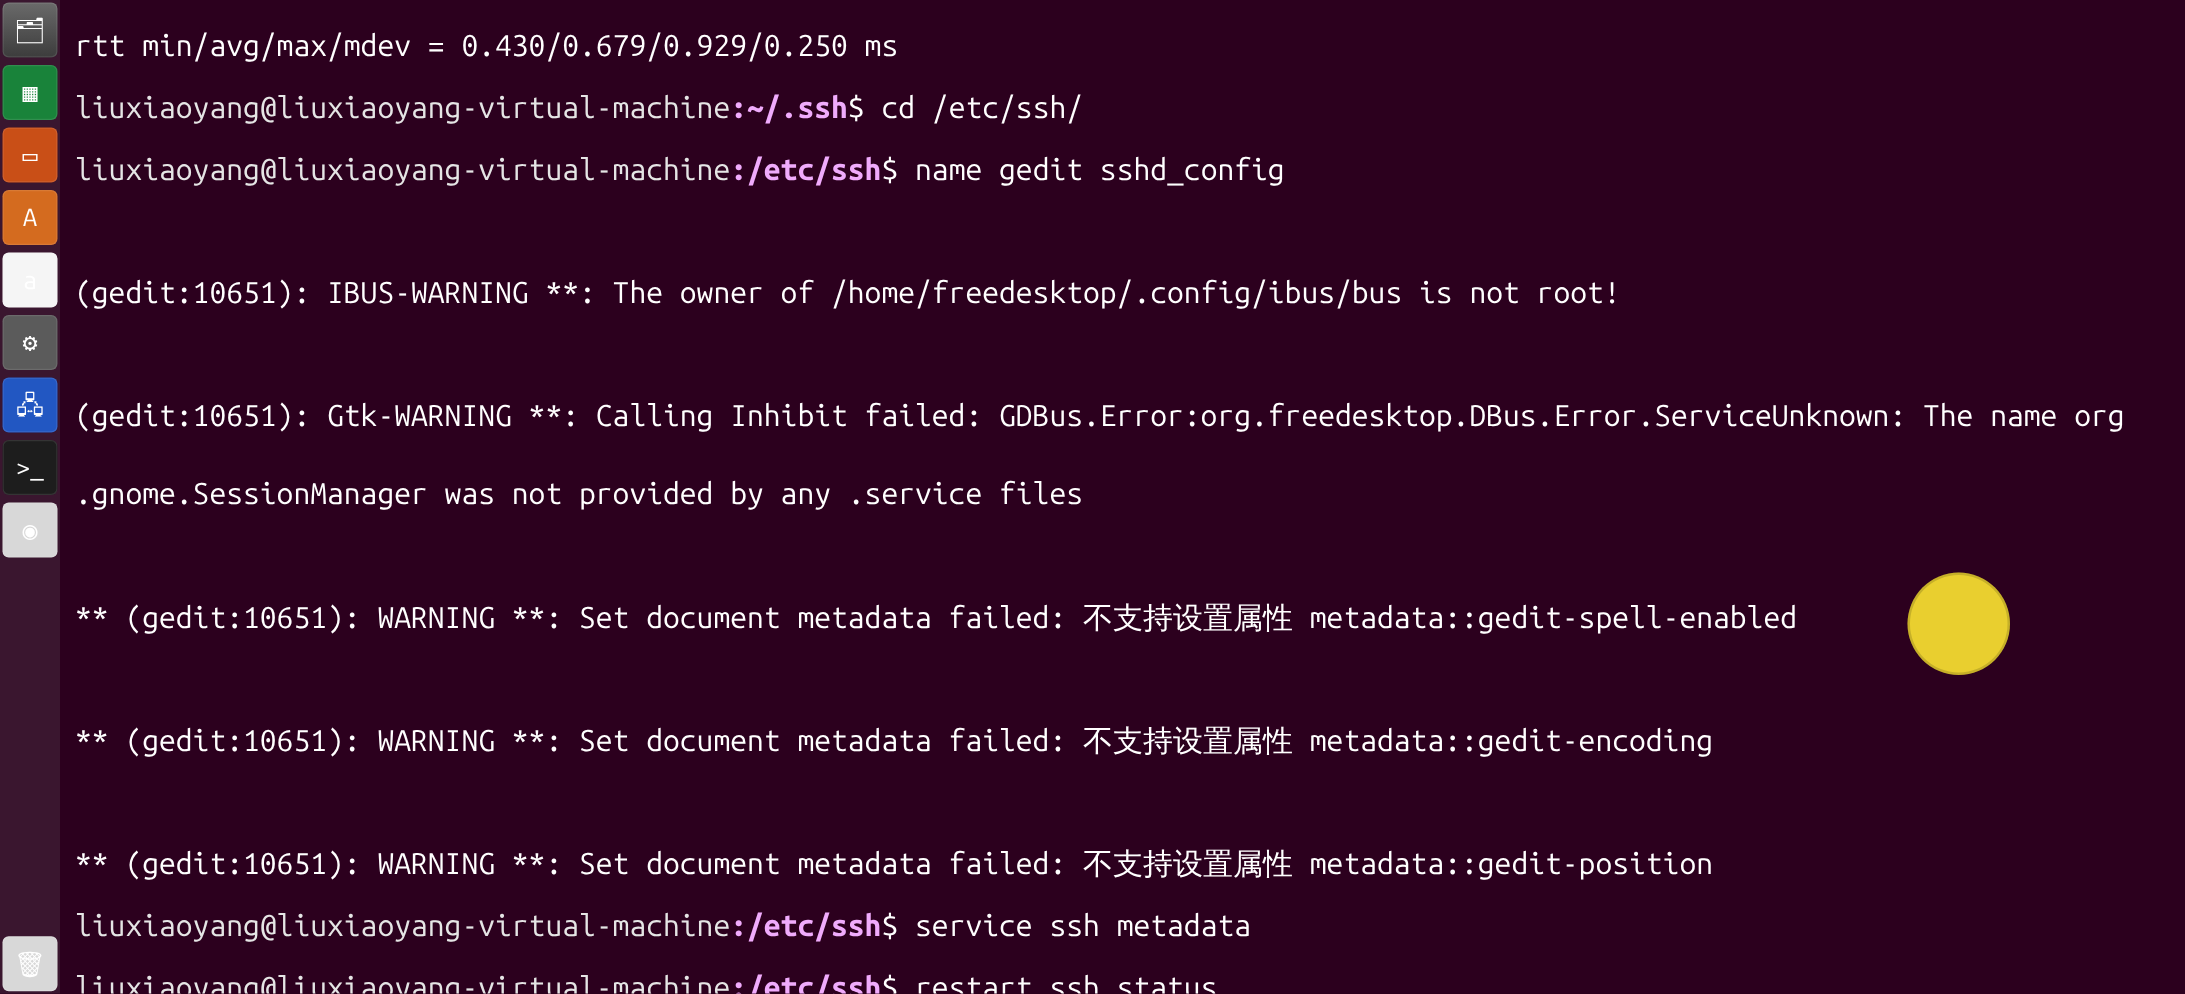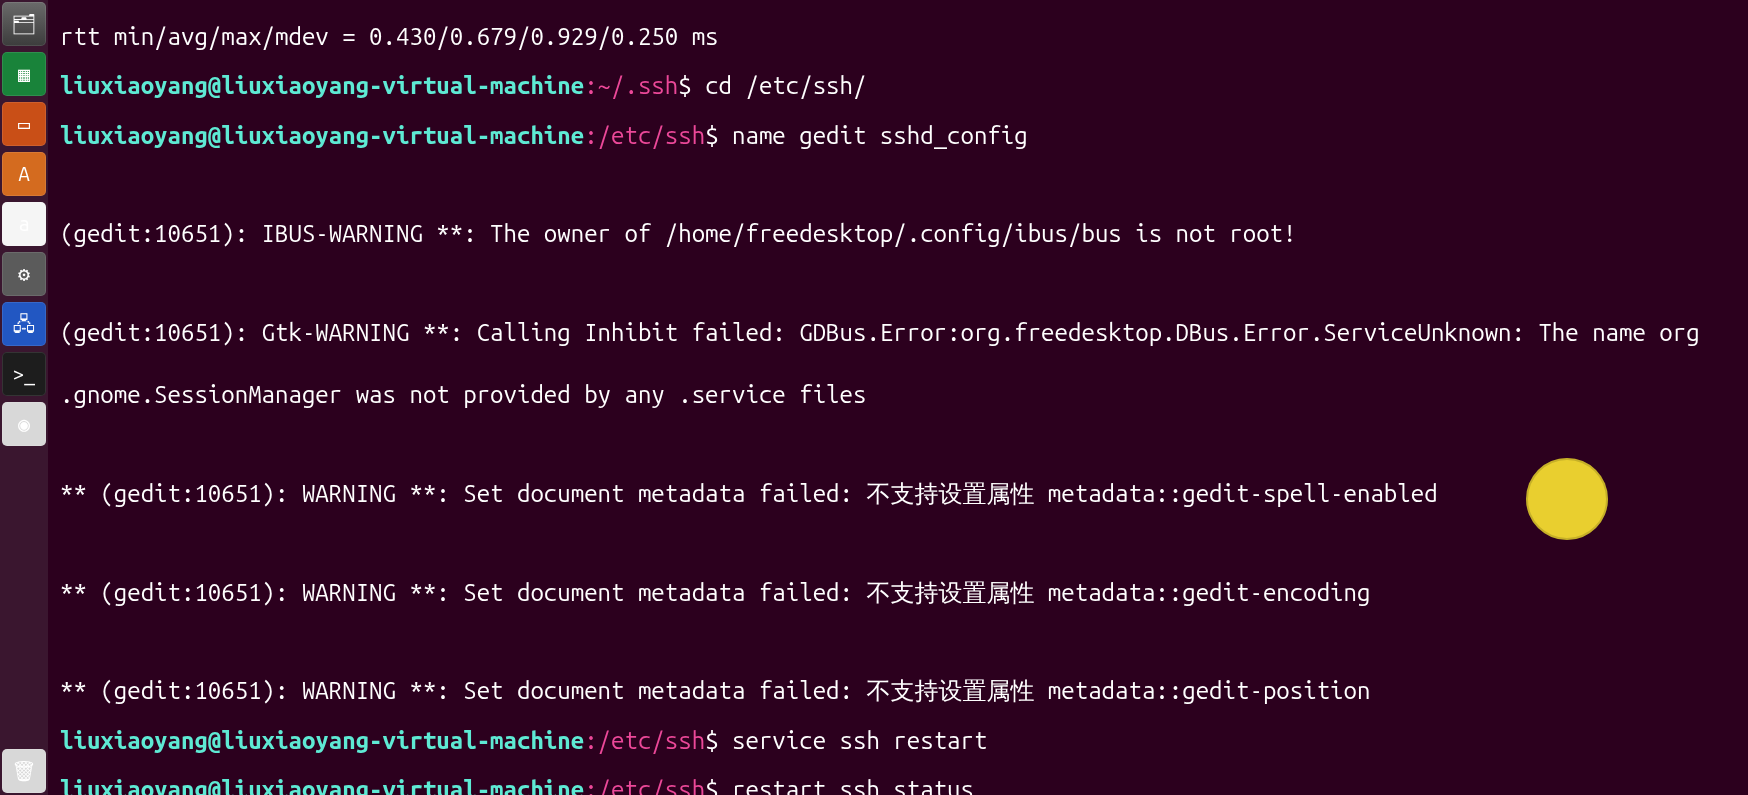--- a/index.html
+++ b/index.html
@@ -62,22 +62,22 @@
     top: 0;
     right: 0;
     bottom: 0;
     background: #2c001e;
     color: #ffffff;
     padding: 0 12px;
     white-space: pre;
     overflow: hidden;
     z-index: 1;
   }
-  .g  { color: #5eead4; font-weight: bold; }   
-  .b  { color: #ec4899; font-weight: normal; }   
+  .g  { color: #e5e5e5; font-weight: normal; }   
+  .b  { color: #f0abfc; font-weight: bold; }   
   .w  { color: #ffffff; }
   .line { display: block; }
   .wrap2 { padding-left: 0; margin-top: 12px; }
   .highlight-ring {
     position: absolute;
     right: 140px;
     top: 458px;
     width: 82px;
     height: 82px;
     border-radius: 50%;
@@ -133,21 +133,21 @@
 <span class="line">(gedit:10651): IBUS-WARNING **: The owner of /home/freedesktop/.config/ibus/bus is not root!</span>
 <span class="line"> </span>
 <span class="line">(gedit:10651): Gtk-WARNING **: Calling Inhibit failed: GDBus.Error:org.freedesktop.DBus.Error.ServiceUnknown: The name org</span>
 <span class="line wrap2">.gnome.SessionManager was not provided by any .service files</span>
 <span class="line"> </span>
 <span class="line">** (gedit:10651): WARNING **: Set document metadata failed: 不支持设置属性 metadata::gedit-spell-enabled</span>
 <span class="line"> </span>
 <span class="line">** (gedit:10651): WARNING **: Set document metadata failed: 不支持设置属性 metadata::gedit-encoding</span>
 <span class="line"> </span>
 <span class="line">** (gedit:10651): WARNING **: Set document metadata failed: 不支持设置属性 metadata::gedit-position</span>
-<span class="line"><span class="g">liuxiaoyang@liuxiaoyang-virtual-machine</span><span class="b">:/etc/ssh</span><span class="w">$ </span><span class="w">service ssh restart</span></span>
+<span class="line"><span class="g">liuxiaoyang@liuxiaoyang-virtual-machine</span><span class="b">:/etc/ssh</span><span class="w">$ </span><span class="w">service ssh metadata</span></span>
 <span class="line"><span class="g">liuxiaoyang@liuxiaoyang-virtual-machine</span><span class="b">:/etc/ssh</span><span class="w">$ </span><span class="w">restart ssh status</span></span>
 
 
 
 
 
 
 
 
 

